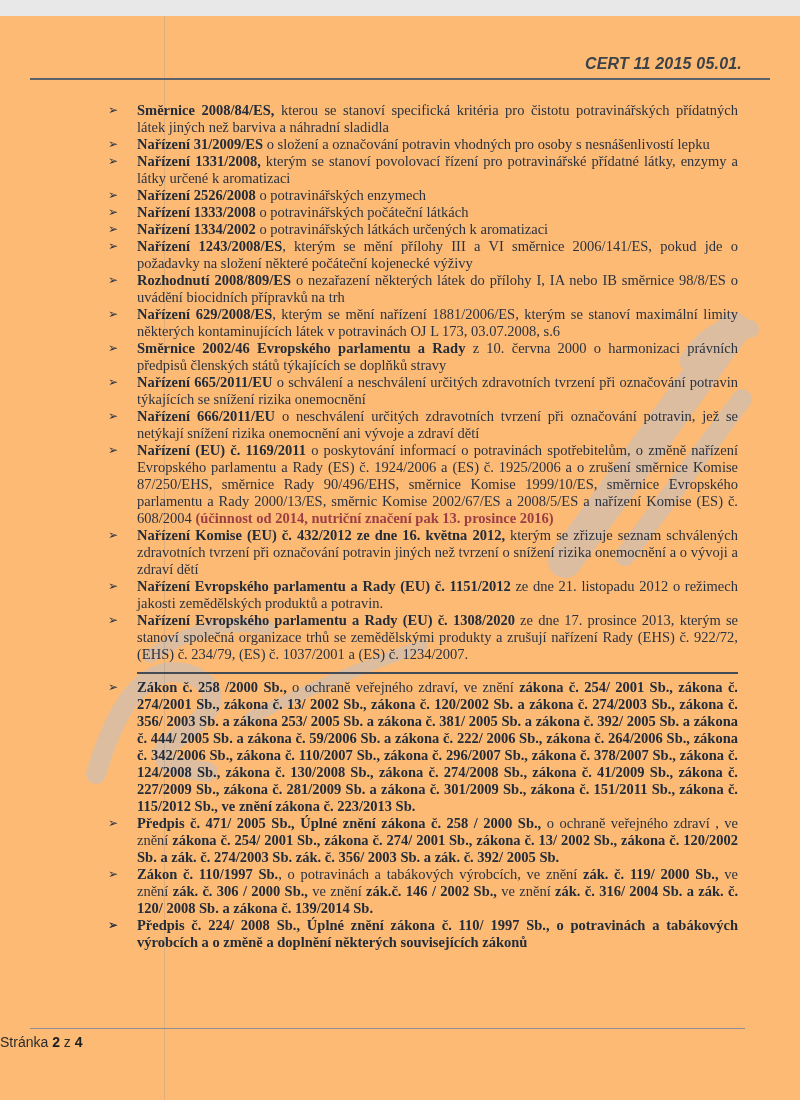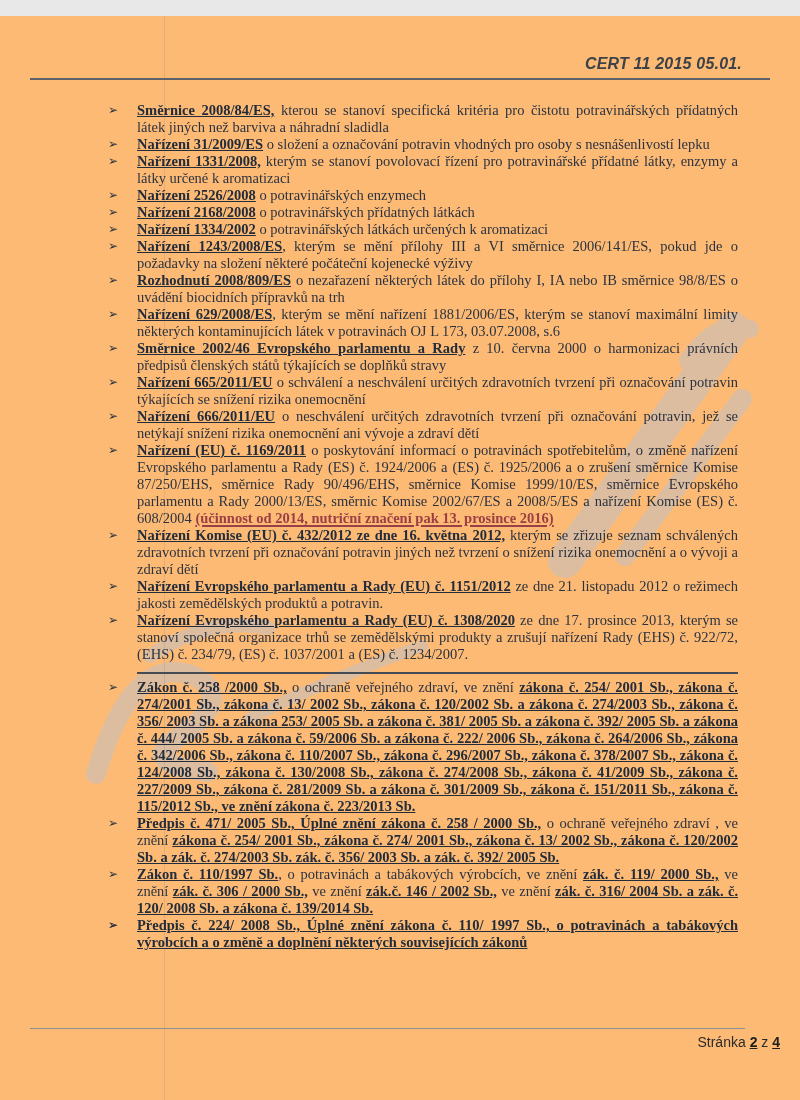--- a/index.html
+++ b/index.html
@@ -44,38 +44,37 @@
     padding-left:29px;
     text-align:justify;
     font-size:14.5px;
     line-height:17px;
   }
   .bullet{
     position:absolute;left:0;top:0;
     font-family:"DejaVu Sans", sans-serif;
     font-size:12px;line-height:17px;color:var(--text);
   }
-  .seg-b{font-weight:700;color:#232c3a;text-decoration:underline;}
+  .seg-b{font-weight:700;color:#232c3a;}
   .seg-r{
     font-weight:700;color:var(--accent-red);
-    text-decoration:underline;
     text-decoration-thickness:1.5px;
     text-underline-offset:2px;
   }
   .section-separator{
     height:2px;background:var(--rule-dark);
     margin:9px 0 5px 29px;
   }
   .footer-rule{
     position:absolute;top:1012px;left:30px;width:715px;height:1px;
     background:var(--rule-gray);z-index:1;
   }
   .footer-text{
     position:absolute;top:1018px;left:0;width:780px;
-    text-align:right;z-index:1;
+    text-align:left;z-index:1;
     font-family:"Liberation Sans", sans-serif;
     font-size:14px;color:#2b2b2b;
   }
   .footer-text .seg-b{color:#1d1d1d;}
 </style>
 </head>
 <body>
 
 <div class="page">
 
@@ -95,21 +94,21 @@
   <div class="header-code">CERT 11 2015 05.01.</div>
 
   <div class="header-rule"></div>
 
   <div class="content">
     <ul class="doc-list" id="eu-list">
         <li><span class="bullet">➢</span><span class="seg-b">Směrnice 2008/84/ES,</span><span> kterou se stanoví specifická kritéria pro čistotu potravinářských přídatných látek jiných než barviva a náhradní sladidla</span></li>
         <li><span class="bullet">➢</span><span class="seg-b">Nařízení 31/2009/ES</span><span> o složení a označování potravin vhodných pro osoby s nesnášenlivostí lepku</span></li>
         <li><span class="bullet">➢</span><span class="seg-b">Nařízení 1331/2008,</span><span> kterým se stanoví povolovací řízení pro potravinářské přídatné látky, enzymy a látky určené k aromatizaci</span></li>
         <li><span class="bullet">➢</span><span class="seg-b">Nařízení 2526/2008</span><span> o potravinářských enzymech</span></li>
-        <li><span class="bullet">➢</span><span class="seg-b">Nařízení 2168/2008</span><span> o potravinářských přídatných látkách</span></li>
+        <li><span class="bullet">➢</span><span class="seg-b">Nařízení 1333/2008</span><span> o potravinářských počáteční látkách</span></li>
         <li><span class="bullet">➢</span><span class="seg-b">Nařízení 1334/2002</span><span> o potravinářských látkách určených k aromatizaci</span></li>
         <li><span class="bullet">➢</span><span class="seg-b">Nařízení 1243/2008/ES</span><span>, kterým se mění přílohy III a VI směrnice 2006/141/ES, pokud jde o požadavky na složení některé počáteční kojenecké výživy</span></li>
         <li><span class="bullet">➢</span><span class="seg-b">Rozhodnutí 2008/809/ES</span><span> o nezařazení některých látek do přílohy I, IA nebo IB směrnice 98/8/ES o uvádění biocidních přípravků na trh</span></li>
         <li><span class="bullet">➢</span><span class="seg-b">Nařízení 629/2008/ES</span><span>, kterým se mění nařízení 1881/2006/ES, kterým se stanoví maximální limity některých kontaminujících látek v potravinách  OJ L 173, 03.07.2008, s.6</span></li>
         <li><span class="bullet">➢</span><span class="seg-b">Směrnice 2002/46 Evropského parlamentu a Rady</span><span> z 10. června 2000 o harmonizaci právních předpisů členských států týkajících se doplňků stravy</span></li>
         <li><span class="bullet">➢</span><span class="seg-b">Nařízení 665/2011/EU</span><span> o schválení a neschválení určitých zdravotních tvrzení při označování potravin týkajících se snížení rizika onemocnění</span></li>
         <li><span class="bullet">➢</span><span class="seg-b">Nařízení 666/2011/EU</span><span> o neschválení určitých zdravotních tvrzení při označování potravin, jež se netýkají snížení rizika onemocnění ani vývoje a zdraví dětí</span></li>
         <li><span class="bullet">➢</span><span class="seg-b">Nařízení (EU) č. 1169/2011</span><span>  o poskytování informací o potravinách spotřebitelům, o změně nařízení Evropského parlamentu a Rady (ES) č. 1924/2006 a (ES) č. 1925/2006 a o zrušení směrnice Komise 87/250/EHS, směrnice Rady 90/496/EHS, směrnice Komise 1999/10/ES, směrnice Evropského parlamentu a Rady 2000/13/ES, směrnic Komise 2002/67/ES a 2008/5/ES a nařízení Komise (ES) č. 608/2004 </span><span class="seg-r">(účinnost od 2014, nutriční značení pak 13. prosince 2016)</span></li>
         <li><span class="bullet">➢</span><span class="seg-b">Nařízení Komise (EU) č. 432/2012  ze dne 16. května 2012,</span><span> kterým se zřizuje seznam schválených zdravotních tvrzení při označování potravin jiných než tvrzení o snížení rizika onemocnění a o vývoji a zdraví dětí</span></li>
         <li><span class="bullet">➢</span><span class="seg-b">Nařízení Evropského parlamentu a Rady (EU) č. 1151/2012</span><span> ze dne 21. listopadu 2012 o režimech jakosti zemědělských produktů a potravin.</span></li>

